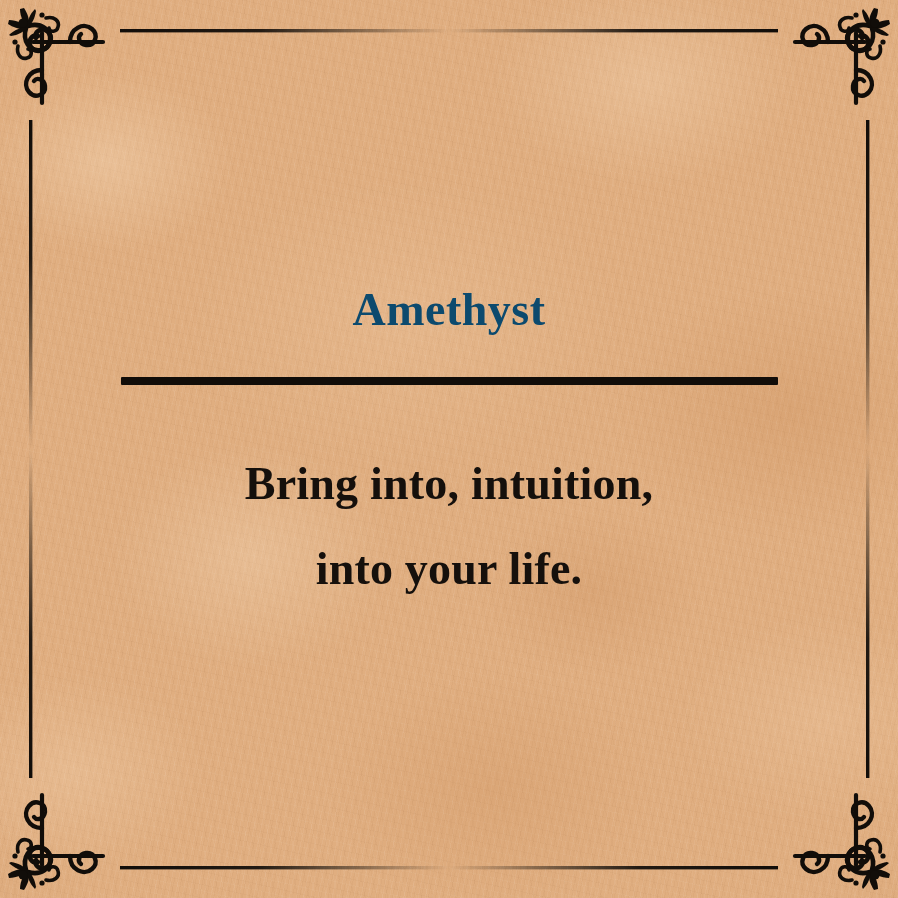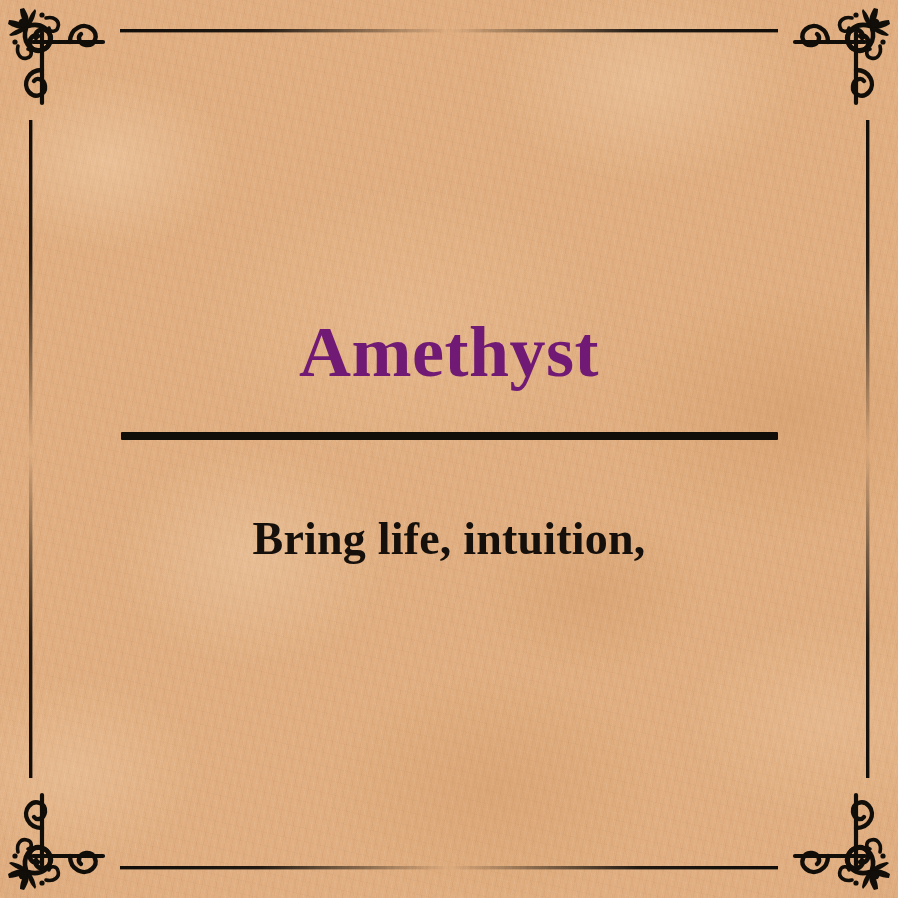--- a/index.html
+++ b/index.html
@@ -91,23 +91,23 @@
     right: 0;
     top: 0;
     bottom: 0;
     display: flex;
     flex-direction: column;
     align-items: center;
     justify-content: center;
   }
 
   .title {
-    font-size: 72px;
+    font-size: 46px;
     font-weight: bold;
-    color: #701a75;
+    color: #0c4a6e;
     letter-spacing: 0.5px;
     line-height: 1;
     text-align: center;
     margin: 0 0 44px 0;
     text-rendering: optimizeLegibility;
   }
 
   .divider {
     width: 657px;
     height: 8px;
@@ -215,17 +215,18 @@
     </svg>
   </div>
 
   <div class="content">
 
     <h1 class="title">Amethyst</h1>
 
     <div class="divider"></div>
 
     <p class="body">
-      <span class="line">Bring life, intuition,</span>
+      <span class="line">Bring into, intuition,</span>
+      <span class="line">into your life.</span>
     </p>
 
   </div>
 </div>
 
 </body></html>

